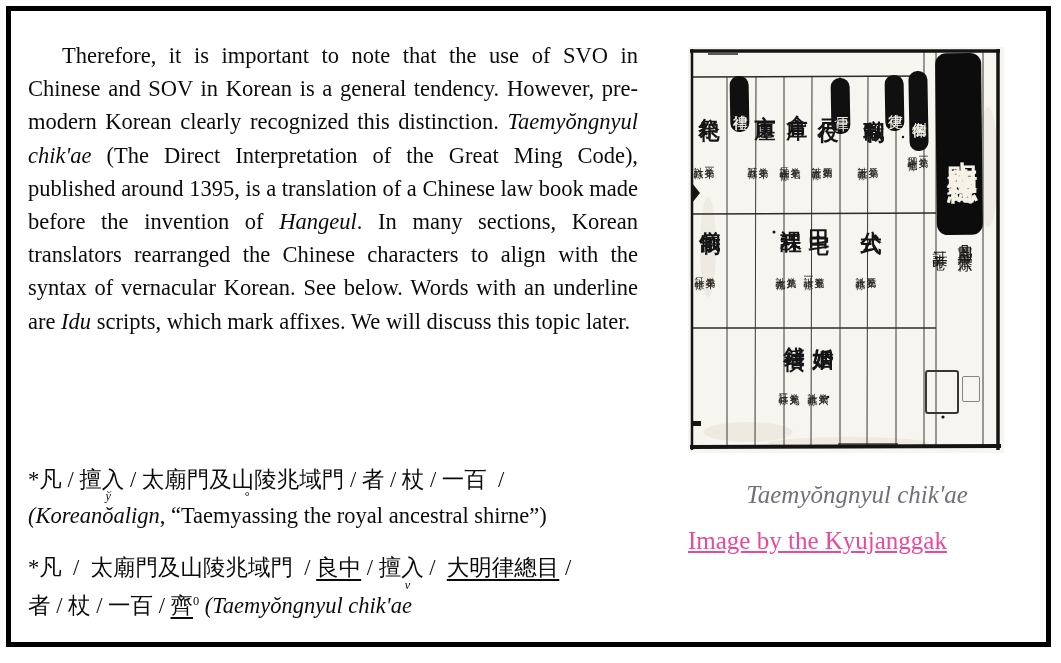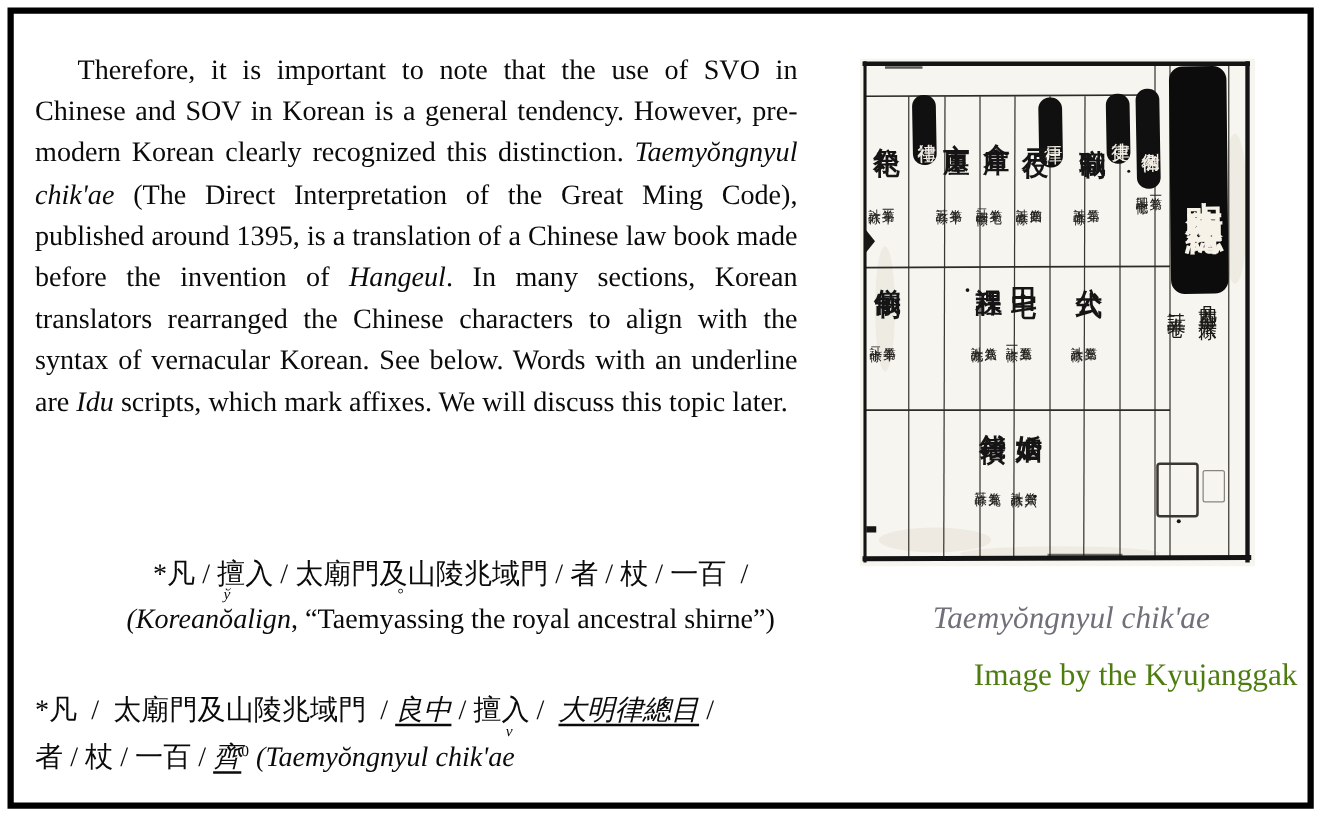--- a/index.html
+++ b/index.html
@@ -10,25 +10,25 @@
   .frame{
     position:absolute;left:6px;top:6px;width:1045px;height:641px;
     border:5px solid #000;box-sizing:border-box;background:#fff;
   }
   
   .para{
     position:absolute;left:28px;top:39px;width:610px;
     font-size:22.5px;line-height:33.2px;text-align:justify;text-indent:34px;
   }
   .ex{position:absolute;left:28px;width:665px;font-size:22.5px;}
-  #ex1{top:441px;line-height:36px;text-align:center;}
+  #ex1{top:462px;line-height:36px;}
   #ex2{top:549px;line-height:38px;}
   .ex-line{white-space:pre-wrap;}
   .it{font-style:italic;}
-  .un{text-decoration:underline;text-underline-offset:4px;text-decoration-thickness:1.5px;font-style:italic;}
+  .un{text-decoration:underline;text-underline-offset:4px;text-decoration-thickness:1.5px;}
   .sup{font-size:0.55em;vertical-align:super;line-height:0;}
   .rel{position:relative;display:inline-block;}
   .above{position:absolute;left:55%;transform:translateX(-50%);top:-0.62em;font-size:0.55em;line-height:1;}
   
   .book{position:absolute;left:688px;top:47px;width:316px;height:406px;background:#f7f5f0;}
   .book svg{position:absolute;left:0;top:0;}
   .vtext{writing-mode:vertical-rl;text-orientation:upright;position:absolute;}
   .seclabel{
     background:#101010;color:#f3efe6;border-radius:9px;width:19px;
     font-size:15px;line-height:1.25;text-align:center;padding:4px 0;
@@ -44,22 +44,22 @@
   }
   .countnote{font-size:15px;letter-spacing:2px;color:#1c1b18;}
   .seal{position:absolute;border:2.5px solid #3a3632;border-radius:3px;}
   .seal-inner{position:absolute;border:1.5px solid #8a857c;border-radius:2px;}
   
   .fig-caption{
     position:absolute;left:690px;top:481px;width:334px;text-align:center;
     font-style:italic;font-size:25px;color:#70707a;
   }
   .credit{
-    position:absolute;left:688px;top:525px;width:350px;text-align:right;
-    font-size:25px;line-height:31px;color:#4d7c0f;
+    position:absolute;left:688px;top:525px;width:350px;text-align:left;
+    font-size:25px;line-height:31px;color:#ec4899;text-decoration:underline;
   }
 </style>
 </head>
 <body>
 
 <div class="frame"></div>
 
 <div class="para"><span>Therefore, it is important to note that the use of SVO in Chinese and SOV in Korean is a general tendency. However, pre-modern Korean clearly recognized this distinction. </span><span class="it">Taemyŏngnyul chik'ae</span><span> (The Direct Interpretation of the Great Ming Code), published around 1395, is a translation of a Chinese law book made before the invention of </span><span class="it">Hangeul</span><span>. In many sections, Korean translators rearranged the Chinese characters to align with the syntax of vernacular Korean. See below. Words with an underline are </span><span class="it">Idu</span><span> scripts, which mark affixes. We will discuss this topic later.</span></div>
 
 <div class="ex" id="ex1">

